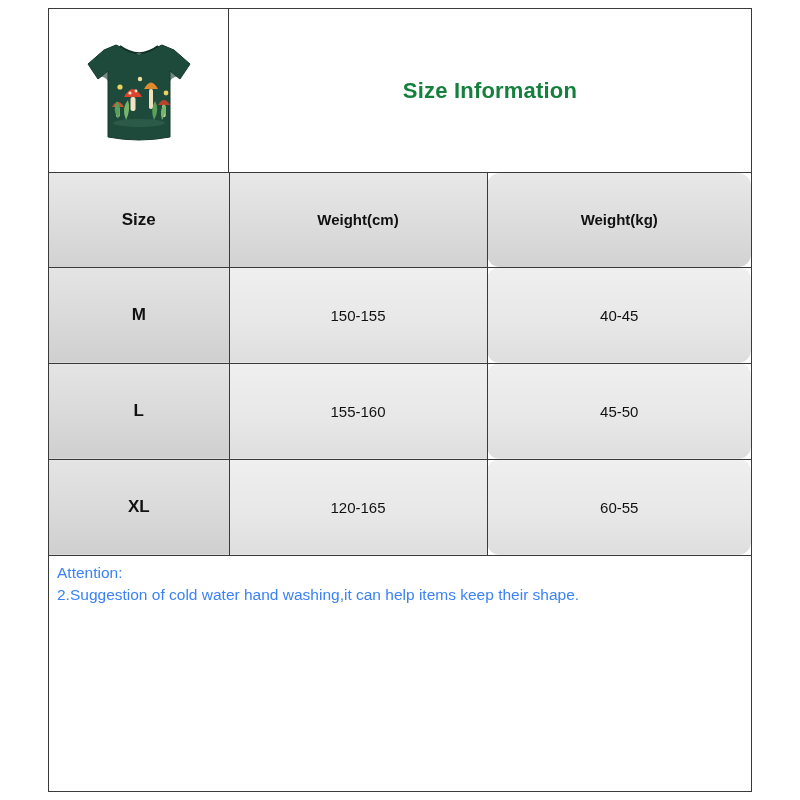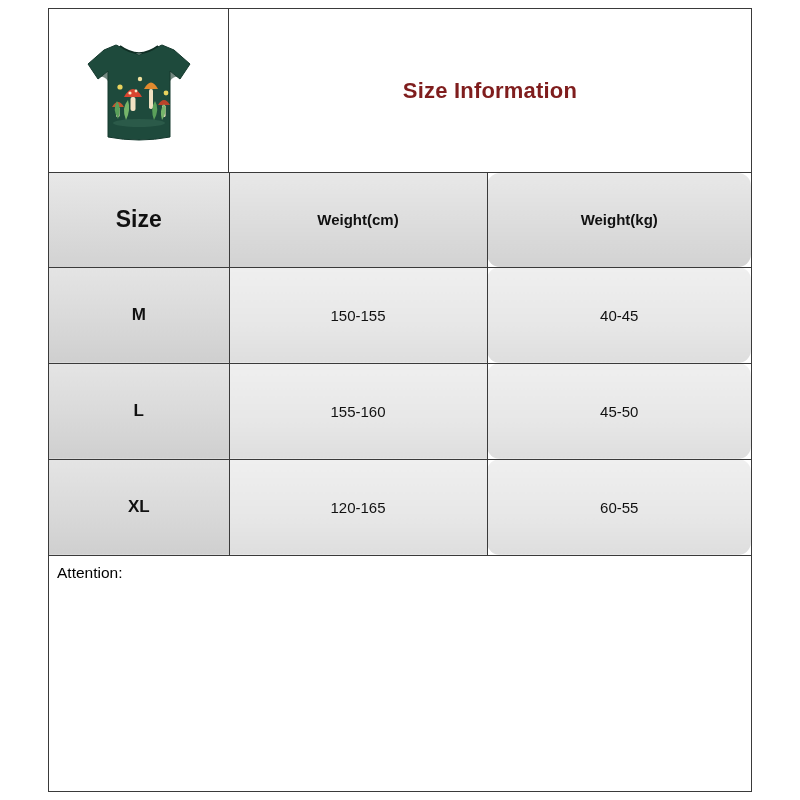--- a/index.html
+++ b/index.html
@@ -54,21 +54,21 @@
     flex: 1;
     display: flex;
     align-items: center;
     justify-content: center;
     background: #ffffff;
   }
 
   .title-text {
     font-size: 22px;
     font-weight: bold;
-    color: #7f1d1d;
+    color: #15803d;
     letter-spacing: 0.2px;
   }
 
   
   .shirt-wrap {
     width: 130px;
     height: 120px;
     position: relative;
   }
 
@@ -93,21 +93,21 @@
   .sz-table th:last-child, .sz-table td:last-child {
     border-right: none;
     border-radius: 13px;
   }
 
   .sz-table thead th {
     height: 94px;
     background: linear-gradient(180deg,#e8e8e8 0%, #dcdcdc 55%, #d2d2d2 100%);
   }
   .hdr-size {
-    font-size: 23px;
+    font-size: 17px;
     font-weight: bold;
   }
   .hdr-col {
     font-size: 15px;
     font-weight: bold;
   }
 
   .sz-table tbody tr {
     height: 96px;
   }
@@ -119,21 +119,21 @@
   .cell-val {
     font-size: 15px;
     background: linear-gradient(180deg,#efefef 0%, #e7e7e7 60%, #dedede 100%);
   }
 
   
   .attention {
     padding: 6px 8px 0 8px;
     font-size: 15.5px;
     line-height: 1.47;
-    color: #000000;
+    color: #3b82f6;
     background: #ffffff;
   }
   .attention .ln { white-space: pre-wrap; }
 </style>
 </head>
 <body>
 
 <div id="page">
   <div class="card">
 
@@ -211,16 +211,17 @@
         <tr>
           <td class="cell-size">XL</td>
           <td class="cell-val">120-165</td>
           <td class="cell-val">60-55</td>
         </tr>
       </tbody>
     </table>
 
     <div class="attention">
       <div class="ln">Attention:</div>
+      <div class="ln">2.Suggestion of cold water hand washing,it can help items keep their shape.</div>
     </div>
 
   </div>
 </div>
 
 </body></html>

